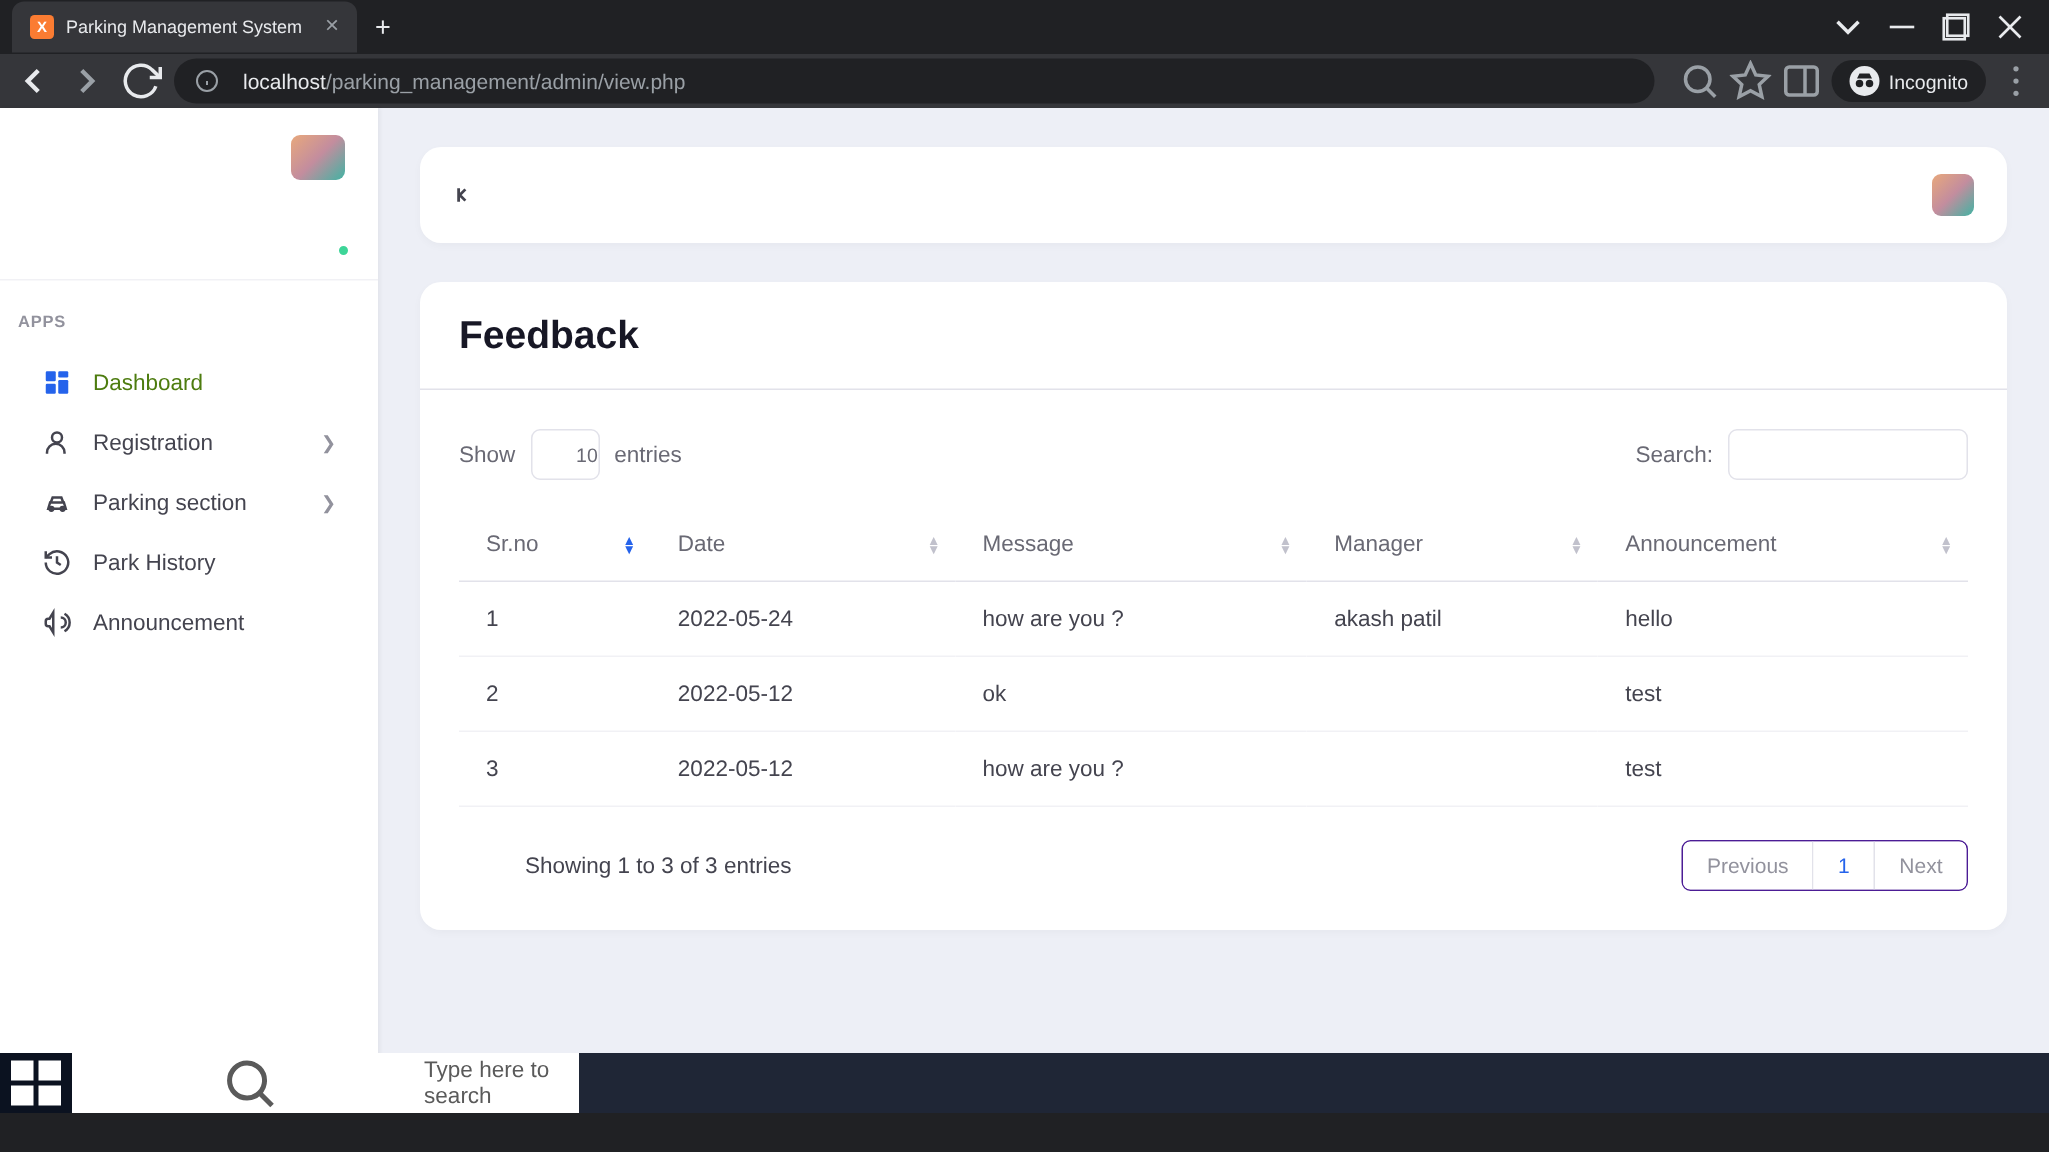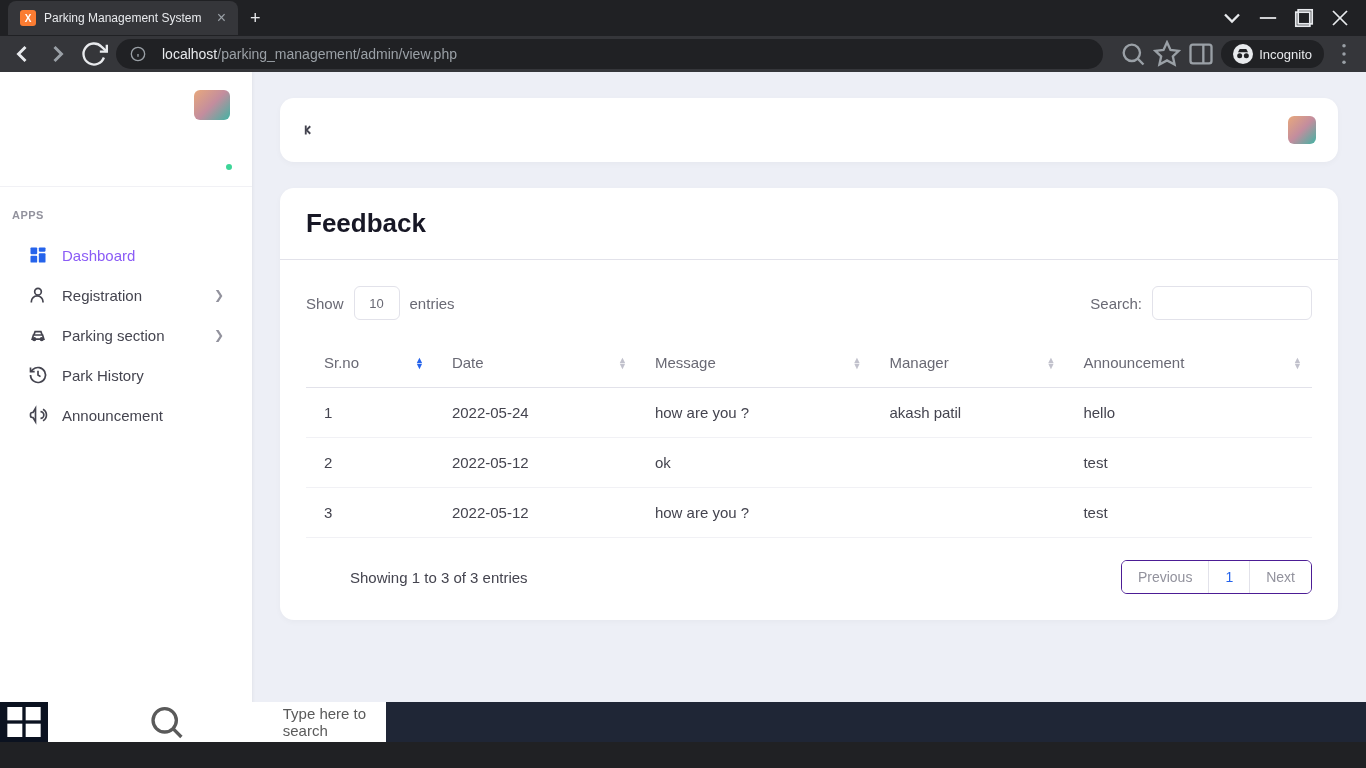--- a/index.html
+++ b/index.html
@@ -31,38 +31,38 @@
 
 .sidebar { width: 252px; background: #fff; height: 100%; display: flex; flex-direction: column; box-shadow: 1px 0 3px rgba(0,0,0,0.05); }
 .sb-top { height: 115px; padding: 18px 22px; border-bottom: 1px solid #f1f1f5; display:flex; justify-content:flex-end; }
 .avatar-wrap { position: relative; }
 .avatar { width: 36px; height: 30px; border-radius: 6px; background: linear-gradient(135deg,#e8a87c,#c38d9e,#41b3a3); }
 .status-dot { position: absolute; right: -4px; bottom: -4px; width: 10px; height: 10px; background: #3dd598; border-radius: 50%; border: 2px solid #fff; }
 .sb-section { padding: 22px 12px 0; }
 .sb-label { font-size: 11px; letter-spacing: 0.5px; color: #92929d; font-weight: 600; }
 .sb-nav { padding: 14px 12px; }
 .sb-item { display: flex; align-items: center; padding: 10px 16px; color: #44444f; font-size: 15px; border-radius: 8px; cursor: pointer; gap: 14px; }
-.sb-item.active { color: #8b5cf6; }
+.sb-item.active { color: #4d7c0f; }
 .sb-item.active .sb-icon { color: #2563eb; }
 .sb-icon { width: 20px; height: 20px; color: #44444f; display:flex; align-items:center; justify-content:center; }
 .sb-chev { margin-left: auto; color: #92929d; font-size: 12px; }
 
 .main { flex: 1; padding: 26px 28px; overflow-y: auto; }
 .topbar { background: #fff; border-radius: 14px; height: 64px; display: flex; align-items: center; padding: 0 22px; justify-content: space-between; margin-bottom: 26px; box-shadow: 0 2px 6px rgba(0,0,0,0.03); }
 .collapse-icon { color: #44444f; display:flex; align-items:center; }
 .topbar .avatar { width: 28px; height: 28px; }
 
 .card { background: #fff; border-radius: 14px; box-shadow: 0 2px 6px rgba(0,0,0,0.03); }
 .card-header { padding: 20px 26px; border-bottom: 1px solid #e2e2ea; }
 .card-title { font-size: 26px; font-weight: 800; color: #171725; }
 .card-body { padding: 26px; }
 
 .table-controls { display: flex; justify-content: space-between; align-items: center; margin-bottom: 18px; color: #696974; font-size: 15px; }
 .tc-left { display: flex; align-items: center; gap: 10px; }
-.entries-input { width: 46px; height: 34px; border: 1px solid #e2e2ea; border-radius: 6px; text-align: center; font-size: 13px; color: #696974; }
+.entries-input { width: 46px; height: 34px; border: 1px solid #e2e2ea; border-radius: 6px; text-align: right; font-size: 13px; color: #696974; }
 .tc-right { display: flex; align-items: center; gap: 10px; }
 .search-input { width: 160px; height: 34px; border: 1px solid #e2e2ea; border-radius: 6px; padding: 0 8px; font-size: 13px; }
 
 table { width: 100%; border-collapse: collapse; }
 thead th { text-align: left; padding: 16px 18px; color: #696974; font-weight: 500; font-size: 15px; border-bottom: 1px solid #e2e2ea; position: relative; }
 .sort-icons { position: absolute; right: 10px; top: 50%; transform: translateY(-50%); display: flex; flex-direction: column; line-height: 6px; color: #c1c1cc; font-size: 9px; }
 thead th:first-child .sort-icons { color: #2563eb; }
 tbody td { padding: 16px 18px; color: #44444f; font-size: 15px; border-bottom: 1px solid #f1f1f5; }
 
 .table-footer { display: flex; justify-content: space-between; align-items: center; margin-top: 22px; color: #44444f; font-size: 15px; margin-left: 44px; }

